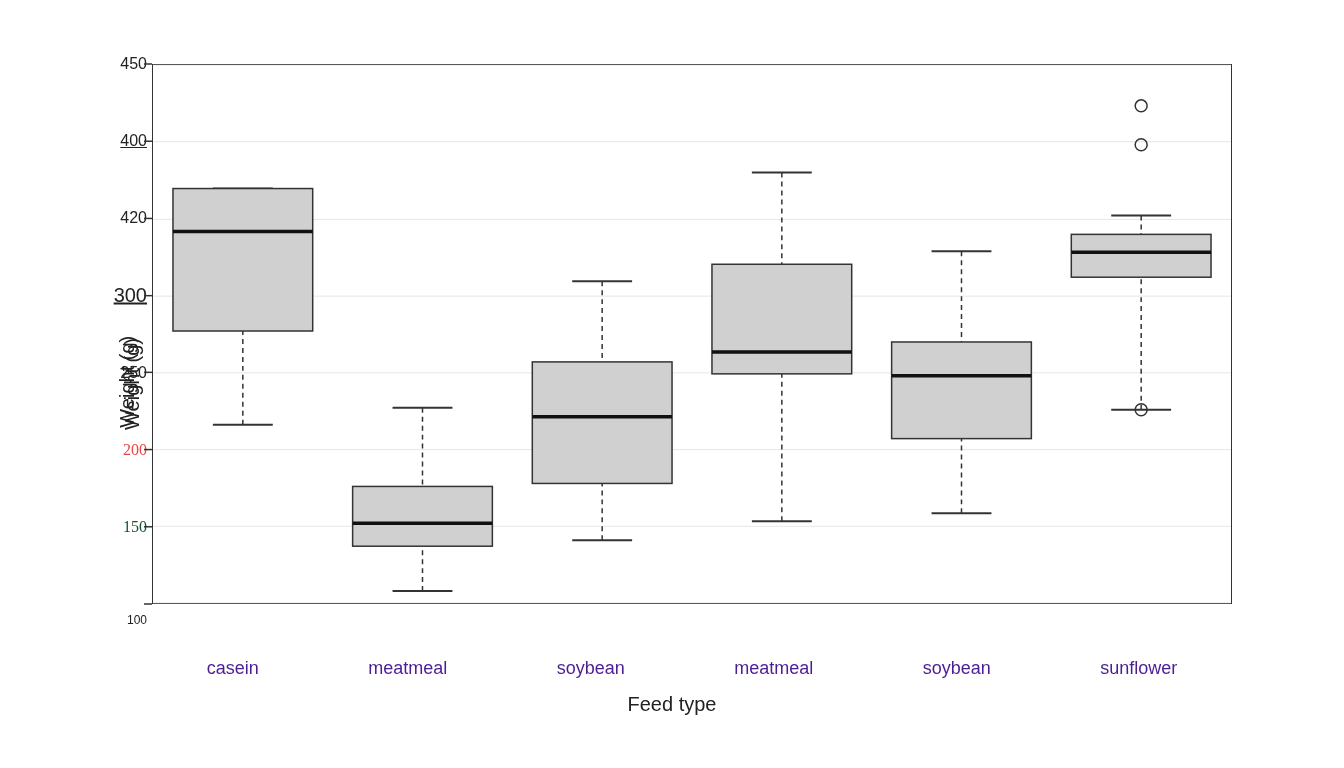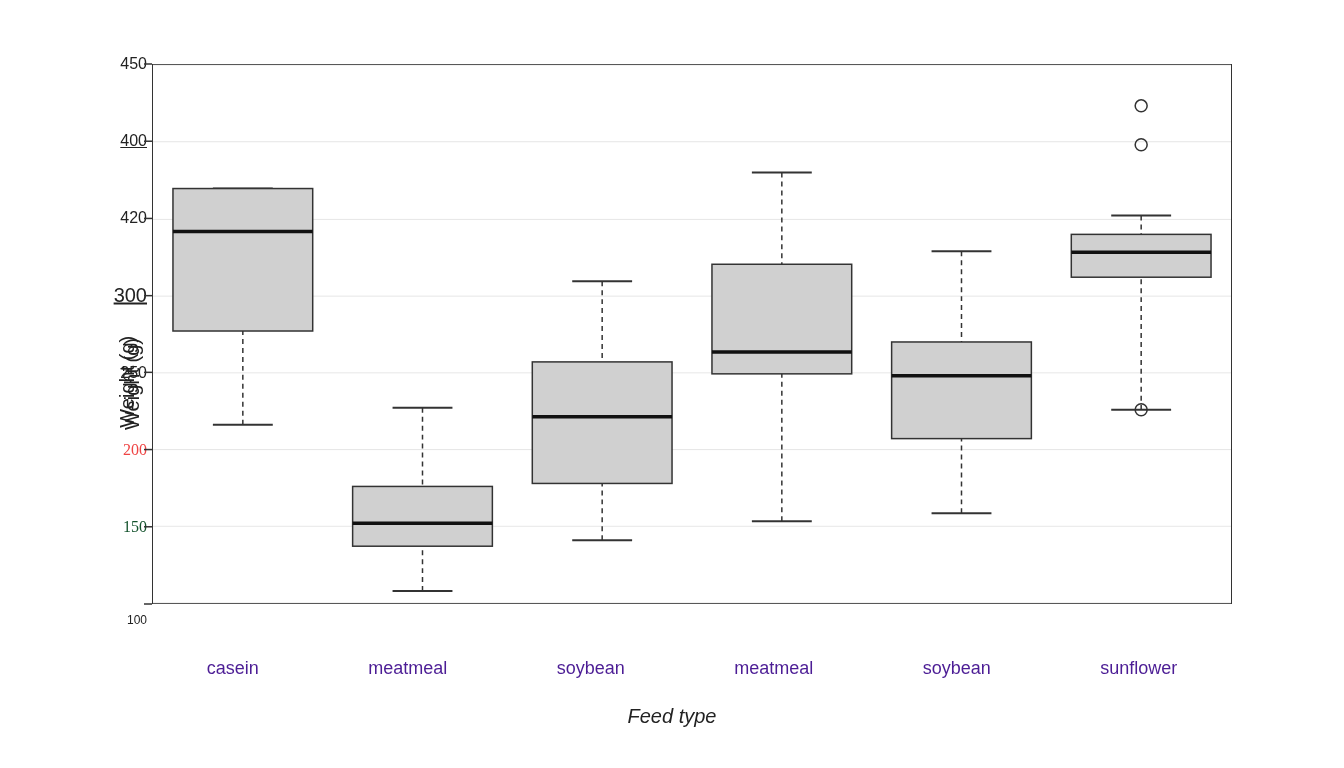--- a/index.html
+++ b/index.html
@@ -21,26 +21,25 @@
       position: absolute;
       top: 30px;
       left: 80px;
       right: 40px;
       bottom: 130px;
       border: 1.5px solid #333;
       background: #ffffff;
     }
     .x-axis-label {
       position: absolute;
-      bottom: 6px;
+      bottom: 18px;
       left: 50%;
       transform: translateX(-50%);
       font-size: 20px;
       color: #222;
-      font-style: italic;
     }
     .x-tick-labels {
       position: absolute;
       bottom: 55px;
       left: 80px;
       right: 40px;
       display: flex;
       justify-content: space-around;
     }
     .x-tick-label {

